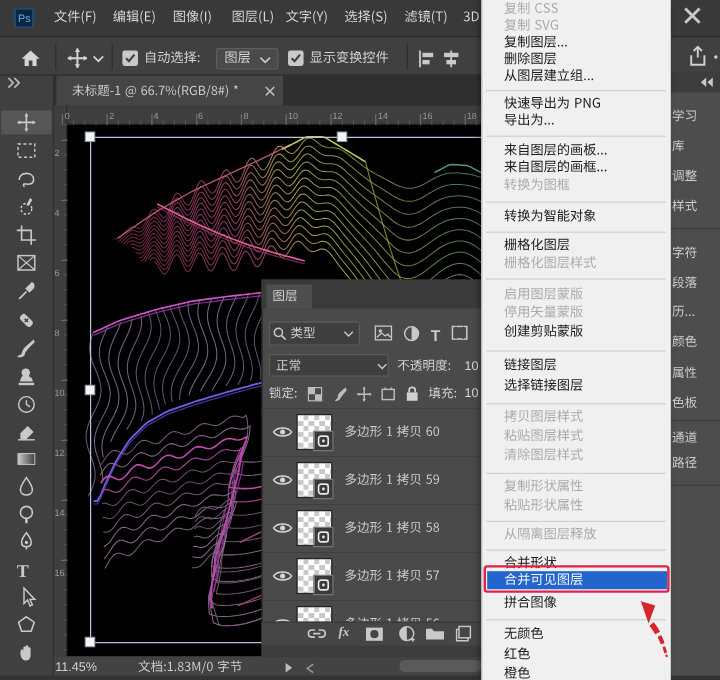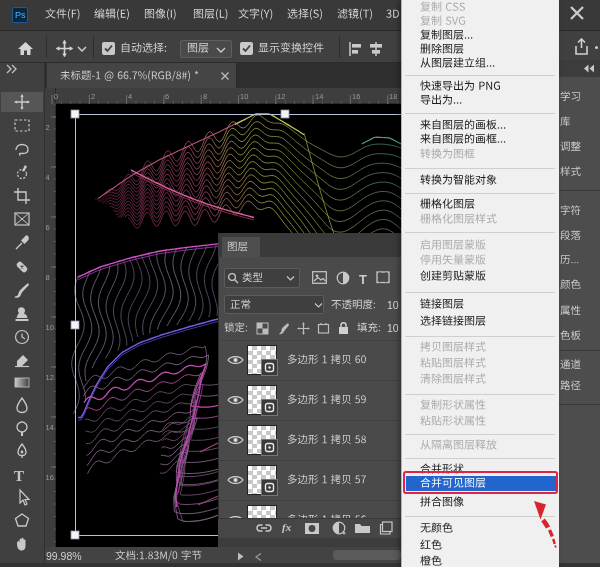--- a/index.html
+++ b/index.html
@@ -457,21 +457,21 @@
     </svg>
 <svg class="abs" style="left:56px;top:104px" width="500" height="443" viewBox="56 104 500 443">
 <path d="M75 114.5 L495 114.5 M75.5 114 L75.5 535 M75 535.5 L495 535.5 M494.5 114 L494.5 535" stroke="#b9c2dc" stroke-width="1" fill="none"></path>
 <g fill="#f4f4f4" stroke="#8a93ad" stroke-width="0.8">
 <rect x="71" y="110" width="8" height="8"></rect>
         <rect x="281" y="110" width="8" height="8"></rect>
 <rect x="71" y="321" width="8" height="8"></rect>
         <rect x="71" y="531" width="8" height="8"></rect>
 </g>
     </svg>
-<div style="position:absolute;left:46px;top:556px;transform:translateY(-50%);font:normal 10.5px 'Liberation Sans', sans-serif;color:#cfcfcf;white-space:pre">99.98%</div>
+<div style="position:absolute;left:46px;top:556px;transform:translateY(-50%);font:normal 10.5px 'Liberation Sans', sans-serif;color:#cfcfcf;white-space:pre">11.45%</div>
 <div style="position:absolute;left:115px;top:549.5px;line-height:0"><svg width="86.9" height="13.1" style="overflow:visible">
         <g transform="translate(0,9.2) scale(0.01050,-0.01050)" fill="#cfcfcf">
           <use href="#g0" x="0"></use>
           <use href="#g48" x="1000"></use>
           <use href="#g25" x="2000"></use>
           <use href="#g35" x="2278"></use>
           <use href="#g38" x="2833"></use>
           <use href="#g45" x="3111"></use>
           <use href="#g21" x="3666"></use>
           <use href="#g49" x="4221"></use>

